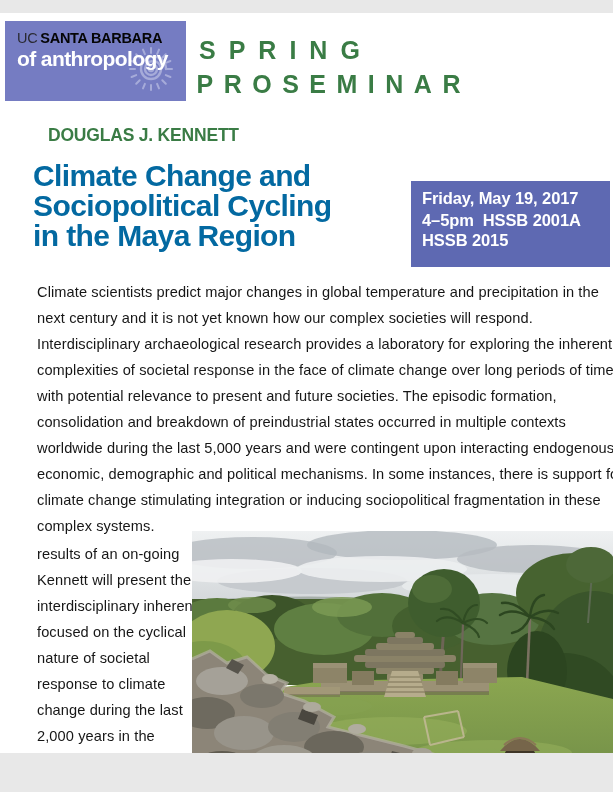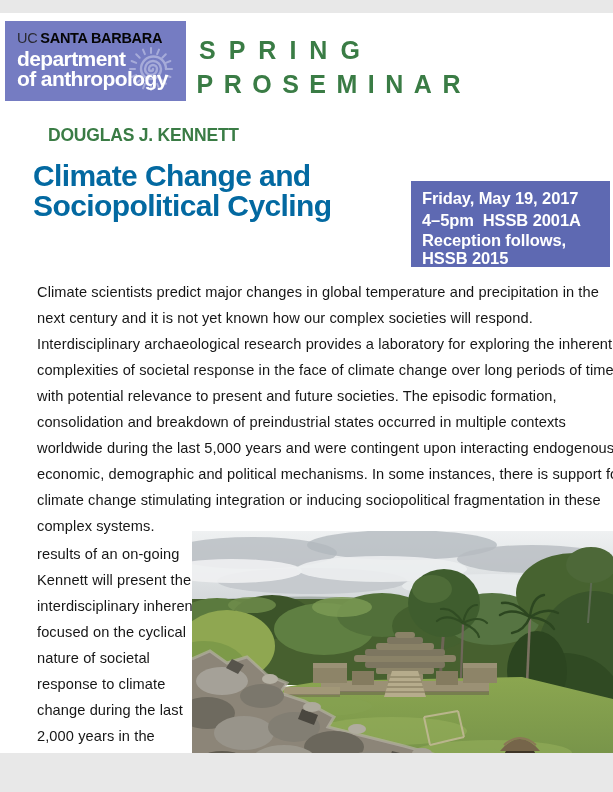--- a/index.html
+++ b/index.html
@@ -66,43 +66,42 @@
         <line x1="28" y1="12" x2="28" y2="7"></line>
           <line x1="34.1" y1="13.2" x2="36" y2="8.6"></line>
         <line x1="39.3" y1="16.7" x2="42.8" y2="13.2"></line>
           <line x1="42.8" y1="21.9" x2="47.4" y2="20"></line>
       </g>
     </svg>
     <div class="logo-text">
       <div class="uc-line">
         <span class="uc">UC</span><span class="campus">SANTA BARBARA</span>
       </div>
-      <div class="dept">department</div>
       <div class="dept">of anthropology</div>
     </div>
   </div>
 
   <div class="series">
     <div class="series-l1">SPRING</div>
     <div class="series-l2">PROSEMINAR</div>
   </div>
 
   <div class="speaker-row">
     <div class="speaker-name">DOUGLAS J. KENNETT</div>
   </div>
 
   <div class="main-title">
     <div>Climate Change and</div>
     <div>Sociopolitical Cycling</div>
+    <div>in the Maya Region</div>
   </div>
 
   <div class="event-box">
     <div class="ebl">Friday, May 19, 2017</div>
     <div class="ebl">4–5pm  HSSB 2001A</div>
-    <div class="ebl tight">Reception follows,</div>
     <div class="ebl tight">HSSB 2015</div>
   </div>
 
   <div class="body-par">
     <div class="line">Climate scientists predict major changes in global temperature and precipitation in the</div>
     <div class="line">next century and it is not yet known how our complex societies will respond.</div>
     <div class="line">Interdisciplinary archaeological research provides a laboratory for exploring the inherent</div>
     <div class="line">complexities of societal response in the face of climate change over long periods of time</div>
     <div class="line">with potential relevance to present and future societies. The episodic formation,</div>
     <div class="line">consolidation and breakdown of preindustrial states occurred in multiple contexts</div>

